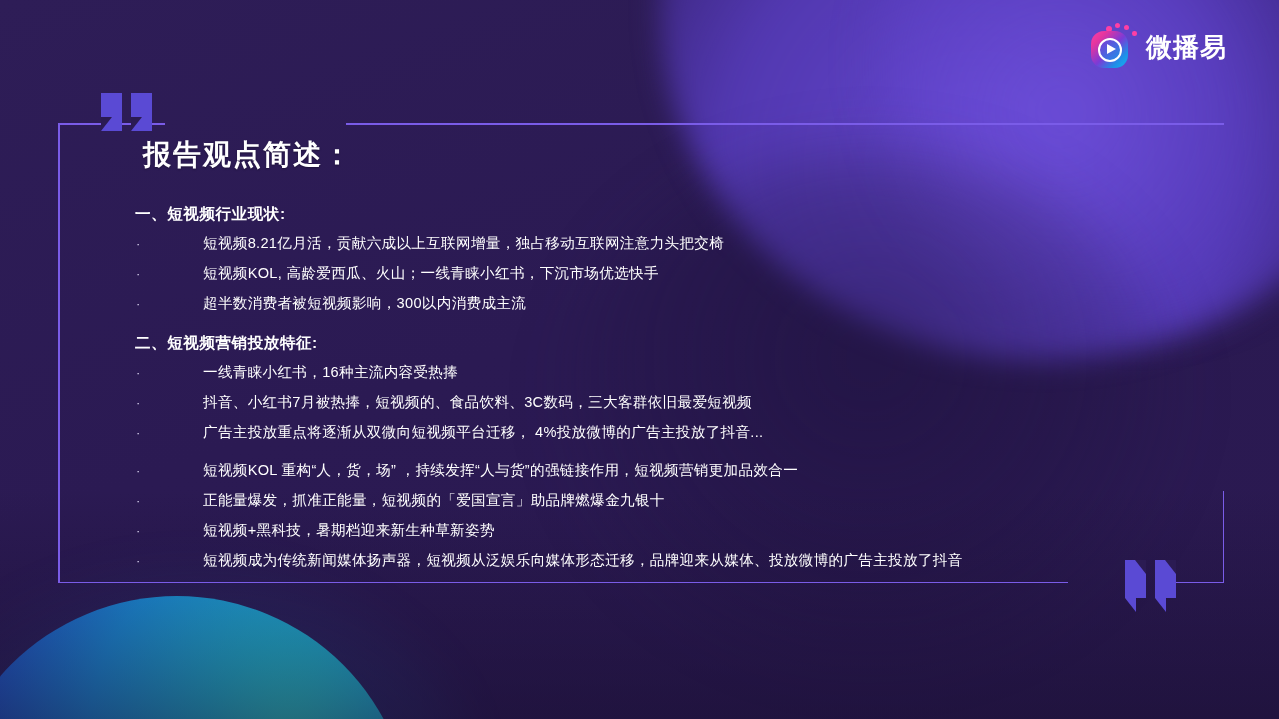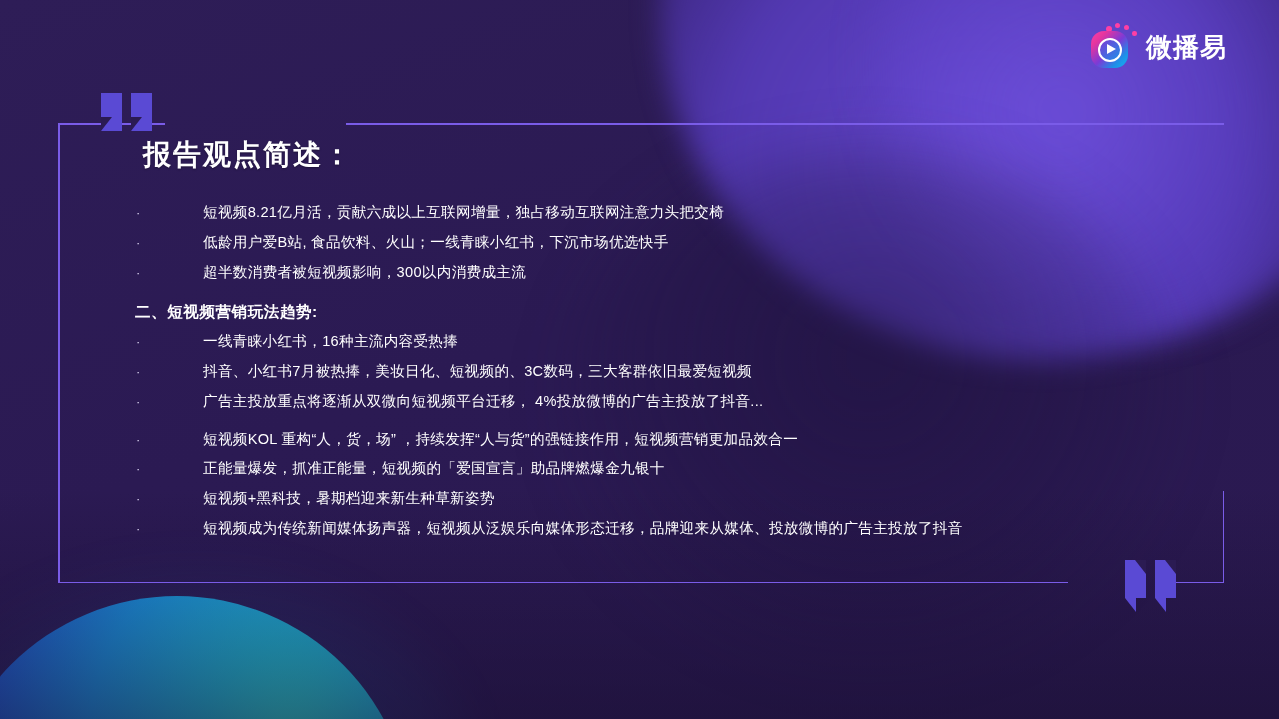--- a/index.html
+++ b/index.html
@@ -341,45 +341,46 @@
   </div>
   <div class="quote-close">
     <div class="qm down"></div>
     <div class="qm down"></div>
   </div>
 
   <div class="content">
     <h1 class="deck-title">报告观点简述：</h1>
 
     <div class="section">
+      <div class="section-head">一、短视频行业现状:</div>
       <div class="bullet">
         <span class="bullet-dot">·</span>
         <span class="bullet-text">短视频8.21亿月活，贡献六成以上互联网增量，独占移动互联网注意力头把交椅</span>
       </div>
       <div class="bullet">
         <span class="bullet-dot">·</span>
-        <span class="bullet-text">低龄用户爱B站, 食品饮料、火山；一线青睐小红书，下沉市场优选快手</span>
+        <span class="bullet-text">短视频KOL, 高龄爱西瓜、火山；一线青睐小红书，下沉市场优选快手</span>
       </div>
       <div class="bullet">
         <span class="bullet-dot">·</span>
         <span class="bullet-text">超半数消费者被短视频影响，300以内消费成主流</span>
       </div>
     </div>
 
     <div class="sec-gap"></div>
 
     <div class="section">
-      <div class="section-head">二、短视频营销玩法趋势:</div>
+      <div class="section-head">二、短视频营销投放特征:</div>
       <div class="bullet">
         <span class="bullet-dot">·</span>
         <span class="bullet-text">一线青睐小红书，16种主流内容受热捧</span>
       </div>
       <div class="bullet">
         <span class="bullet-dot">·</span>
-        <span class="bullet-text">抖音、小红书7月被热捧，美妆日化、短视频的、3C数码，三大客群依旧最爱短视频</span>
+        <span class="bullet-text">抖音、小红书7月被热捧，短视频的、食品饮料、3C数码，三大客群依旧最爱短视频</span>
       </div>
       <div class="bullet">
         <span class="bullet-dot">·</span>
         <span class="bullet-text">广告主投放重点将逐渐从双微向短视频平台迁移， 4%投放微博的广告主投放了抖音...</span>
       </div>
     </div>
 
     <div class="sec-gap"></div>
 
     <div class="section">

